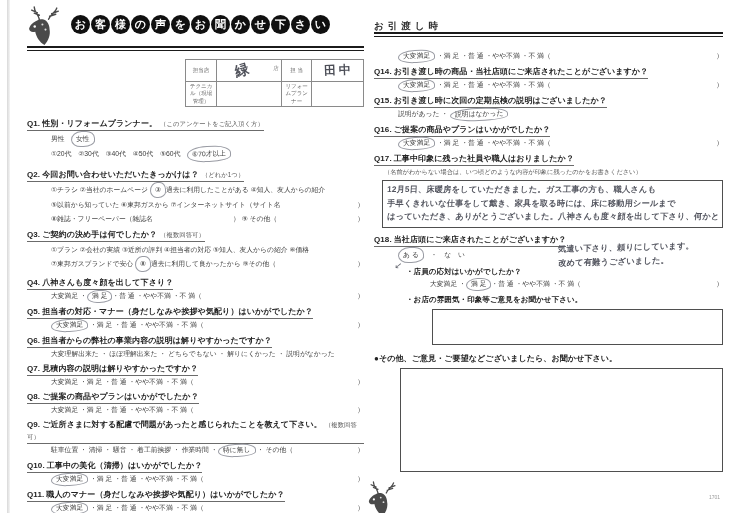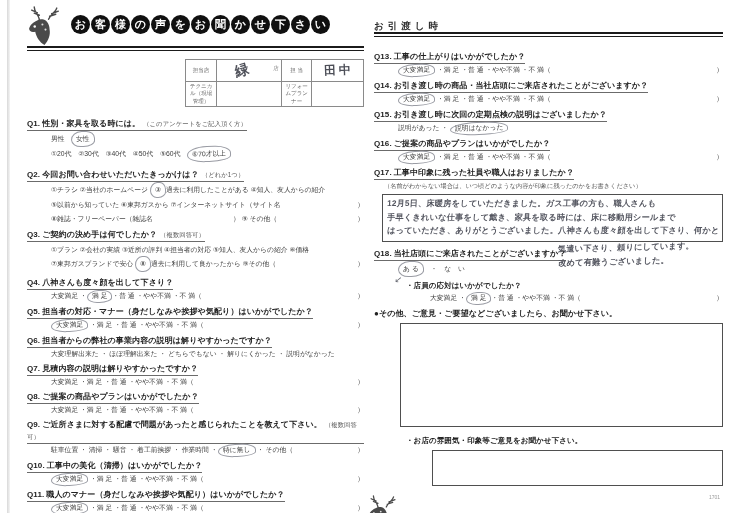--- a/index.html
+++ b/index.html
@@ -101,21 +101,21 @@
         <td class="lbl">テクニカル（現場管理）</td>
         <td class="v1"></td>
         <td class="lbl">リフォームプランナー</td>
         <td class="v2"></td>
       </tr>
     </tbody>
       </table>
 
     <div id="ql">
         <div class="q roomy mb8">
-          <div class="qt"><span class="qid">Q1.</span><span>性別・家具を取る時には。</span><span class="qn">（このアンケートをご記入頂く方）</span></div>
+          <div class="qt"><span class="qid">Q1.</span><span>性別・リフォームプランナー。</span><span class="qn">（このアンケートをご記入頂く方）</span></div>
           <div class="ql"><span class="">男性　</span><span class="circ">女性</span></div>
           <div class="ql"><span class="">①20代　②30代　③40代　④50代　⑤60代　</span><span class="circ">⑥70才以上</span></div>
         </div>
         <div class="q roomy">
           <div class="qt"><span class="qid">Q2.</span><span>今回お問い合わせいただいたきっかけは？</span><span class="qn">（どれか1つ）</span></div>
           <div class="ql"><span class="">①チラシ ②当社のホームページ </span><span class="circ">③</span><span class="">過去に利用したことがある ④知人、友人からの紹介</span></div>
           <div class="ql"><span class="">⑤以前から知っていた ⑥東邦ガスから ⑦インターネットサイト（サイト名</span><span class="sp"></span><span class="">）</span></div>
           <div class="ql"><span class="">⑧雑誌・フリーペーパー（雑誌名</span><span class="sp"></span><span class="">） ⑨ その他（</span><span class="sp"></span><span class="">）</span></div>
         </div>
         <div class="q roomy mb6">
@@ -157,21 +157,20 @@
         </div>
       </div>
   </div>
 
   <div class="col-right">
     <div class="right-hdr">お引渡し時</div>
     <div class="rule2"></div>
 
     <div id="qr">
         <div class="q">
-          <div class="qt"><span class="qid">Q13.</span><span>工事の仕上がりはいかがでしたか？</span></div>
           <div class="ql"><span class="circ">大変満足</span><span class=""> ・満 足 ・普 通 ・やや不満 ・不 満（</span><span class="sp"></span><span class="">）</span></div>
         </div>
         <div class="q">
           <div class="qt"><span class="qid">Q14.</span><span>お引き渡し時の商品・当社店頭にご来店されたことがございますか？</span></div>
           <div class="ql"><span class="circ">大変満足</span><span class=""> ・満 足 ・普 通 ・やや不満 ・不 満（</span><span class="sp"></span><span class="">）</span></div>
         </div>
         <div class="q">
           <div class="qt"><span class="qid">Q15.</span><span>お引き渡し時に次回の定期点検の説明はございましたか？</span></div>
           <div class="ql"><span class="">説明があった ・ </span><span class="circ">説明はなかった</span></div>
         </div>
@@ -189,27 +188,27 @@
           </div>
         </div>
         <div class="q roomy">
           <div class="qt"><span class="qid">Q18.</span><span>当社店頭にご来店されたことがございますか？</span></div>
           <div class="ql"><span class="circ">あ る<i class="harrow">↙</i></span><span class="">　・　な　い</span></div>
         </div>
         <div class="q subq plain">
           <div class="qt"><span>・店員の応対はいかがでしたか？</span></div>
           <div class="ql"><span class="">大変満足 ・</span><span class="circ">満 足</span><span class="">・普 通 ・やや不満 ・不 満（</span><span class="sp"></span><span class="">）</span></div>
         </div>
+        <div class="q subq plain mb8">
+          <div class="qt"><span>・お店の雰囲気・印象等ご意見をお聞かせ下さい。</span></div>
+          <div class="ebox" style="height: 36px;"></div>
+        </div>
         <div class="q plain mt4">
           <div class="qt"><span>●その他、ご意見・ご要望などございましたら、お聞かせ下さい。</span></div>
           <div class="ebox" style="height: 104px;"></div>
-        </div>
-        <div class="q subq plain mb8">
-          <div class="qt"><span>・お店の雰囲気・印象等ご意見をお聞かせ下さい。</span></div>
-          <div class="ebox" style="height: 36px;"></div>
         </div>
       </div>
 
     <div class="hw-overflow" id="hw-overflow">
         <div class="hw-line">気遣い下さり、頼りにしています。</div>
         <div class="hw-line">改めて有難うございました。</div>
       </div>
 
     <div class="footer">
       <svg class="deer" width="33" height="37" viewBox="0 0 36 40">

